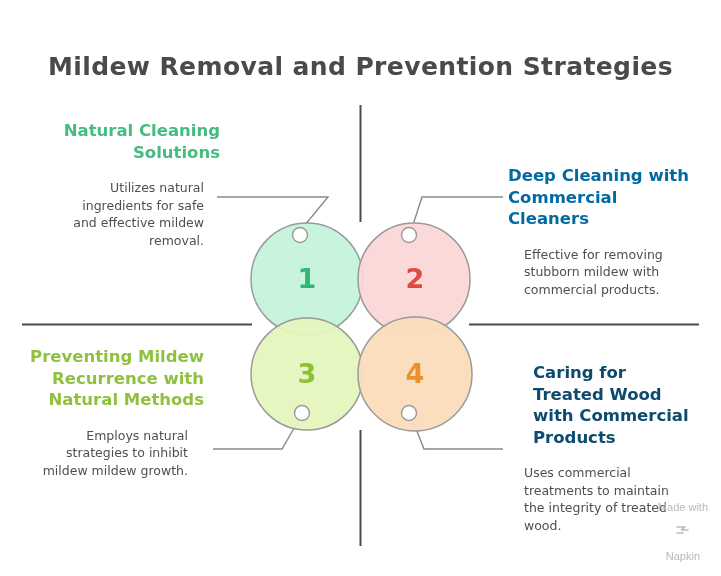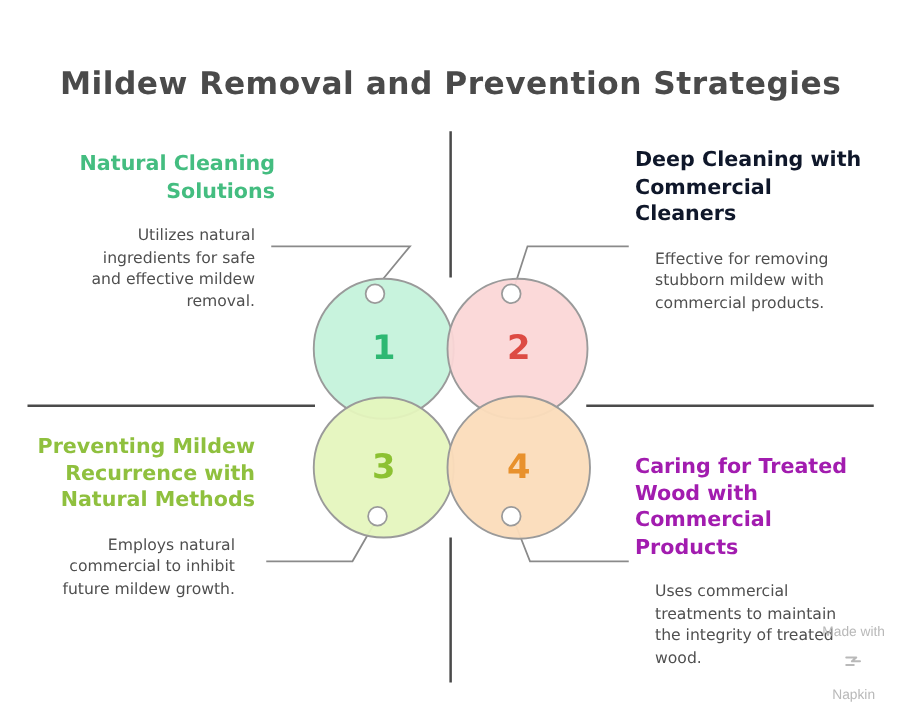--- a/index.html
+++ b/index.html
@@ -66,29 +66,29 @@
     color: #4f4f4f;
     margin: 16px;
   }
 
   
   #q1 { left: 40px; top: 120px; width: 180px; text-align: right; }
   #q1 .qhead { color: #44bd80; }
 
   
   #q2 { left: 508px; top: 117px; width: 190px; text-align: left; }
-  #q2 .qhead { color: #0f172a; }
+  #q2 .qhead { color: #0369a1; margin-top: 48px; }
 
   
   #q3 { left: 24px; top: 346px; width: 180px; text-align: right; }
   #q3 .qhead { color: #8fc03e; }
 
   
   #q4 { left: 508px; top: 362px; width: 194px; text-align: left; }
-  #q4 .qhead { color: #a21caf; }
+  #q4 .qhead { color: #0c4a6e; margin-left: 25px; }
 
   
   .cnum {
     position: absolute;
     width: 40px;
     text-align: center;
     font-family: "DejaVu Sans", sans-serif;
     font-weight: bold;
     font-size: 27px;
     line-height: 27px;
@@ -157,21 +157,21 @@
     <div class="qbody">Utilizes natural ingredients for safe and effective mildew removal.</div>
   </div>
 
   <div class="qblock" id="q2">
     <div class="qhead">Deep Cleaning with Commercial Cleaners</div>
     <div class="qbody">Effective for removing stubborn mildew with commercial products.</div>
   </div>
 
   <div class="qblock" id="q3">
     <div class="qhead">Preventing Mildew Recurrence with Natural Methods</div>
-    <div class="qbody">Employs natural commercial to inhibit future mildew growth.</div>
+    <div class="qbody">Employs natural strategies to inhibit mildew mildew growth.</div>
   </div>
 
   <div class="qblock" id="q4">
     <div class="qhead">Caring for Treated Wood with Commercial Products</div>
     <div class="qbody">Uses commercial treatments to maintain the integrity of treated wood.</div>
   </div>
 
   <div class="watermark">
     <span>Made with</span>
     <span class="wm-logo">

